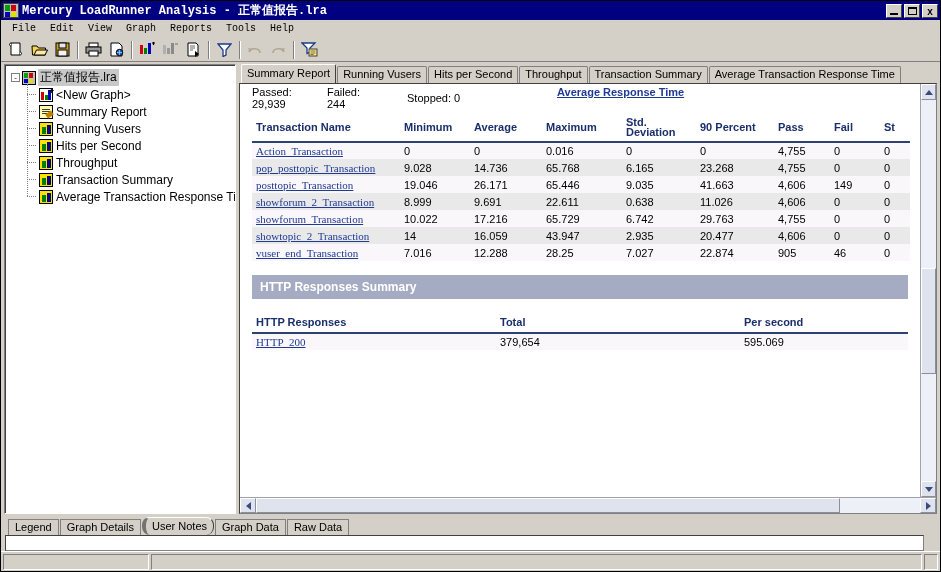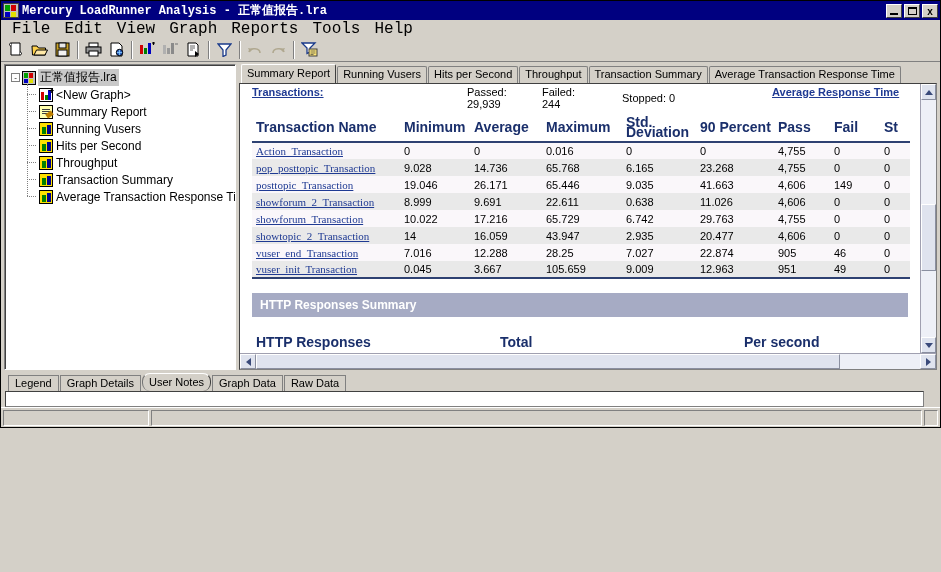--- a/index.html
+++ b/index.html
@@ -5,21 +5,21 @@
   * { box-sizing: border-box; }
   html, body {
     margin: 0; padding: 0;
     width: 941px; height: 572px;
     overflow: hidden;
     font-family: "Liberation Sans", sans-serif;
     font-size: 11px;
     background: #d4d0c8;
   }
   #app {
-    width: 941px; height: 428px;
+    width: 941px; height: 572px;
     position: relative;
     background: #d4d0c8;
     border: 1px solid #000;
     display: flex; flex-direction: column;
   }
 
   
   .titlebar {
     height: 19px;
     background: #000080;
@@ -77,21 +77,21 @@
     height: 18px;
     background: #d4d0c8;
     display: flex; align-items: center;
     padding-left: 4px;
     border-bottom: 1px solid #d4d0c8;
     flex: 0 0 auto;
   }
   .menu-item {
     padding: 1px 7px;
     font-family: "Liberation Mono", monospace;
-    font-size: 16px;
+    font-size: 10px;
     color: #000;
     cursor: default;
   }
 
   
   .toolbar {
     height: 24px;
     background: #d4d0c8;
     display: flex; align-items: center;
     padding-left: 4px;
@@ -315,21 +315,21 @@
   .rpt-topline .c3 { width: 80px; }
   .rpt-topline .c4 { width: 150px; padding-top: 6px;}
   .rpt-topline .c5 { color: #1f3a93; text-decoration: underline; font-weight: bold; }
   .rpt-topline b { font-weight: normal; display: block; }
 
   table.rpt { border-collapse: collapse; width: 100%; font-size: 11px; table-layout: fixed; }
   table.rpt th {
     text-align: left;
     color: #1a2f6b;
     font-weight: bold;
-    font-size: 14px;
+    font-size: 11px;
     padding: 3px 2px 4px 4px;
     border-bottom: 2px solid #2e4172;
     vertical-align: middle;
     margin-left: 36px;
   }
   table.rpt td {
     padding: 2px 2px 2px 4px;
     color: #000;
     font-size: 11px;
     height: 17px;
@@ -367,21 +367,21 @@
     padding: 0 6px;
     background: #d4d0c8;
     border: 1px solid #808080;
     border-bottom: none;
     font-size: 11px;
     line-height: 14px;
     margin-right: 1px;
   }
   .btab.active {
     height: 18px; line-height: 16px;
-    border-top: 1px solid #fff; border-left: 1px solid #737373; border-right: 1px solid #404040; border-radius: 8px;
+    border-top: 1px solid #fff; border-left: 4px solid #737373; border-right: 1px solid #404040; border-radius: 8px;
   }
   .notes-box {
     height: 16px;
     background: #fff;
     border: 1px solid #808080;
     border-top-color: #404040; border-left-color: #404040;
     margin: 0 1px;
   }
   .statusbar {
     height: 20px;
@@ -621,21 +621,20 @@
         <div class="tab">Transaction Summary</div>
         <div class="tab">Average Transaction Response Time</div>
       </div>
 
       <div class="doc-frame">
         <div class="doc-inner">
 
           <div class="doc-content">
 
             <div class="rpt-topline">
-              <div class="lnk">Transactions:</div>
               <div class="c2">
                 <span>Passed:</span>
                 <b>29,939</b>
               </div>
               <div class="c3">
                 <span>Failed:</span>
                 <b>244</b>
               </div>
               <div class="c4">Stopped: 0</div>
               <div class="c5">Average Response Time</div>
@@ -737,31 +736,20 @@
                   <td><span class="celllink">vuser_end_Transaction</span></td>
                   <td>7.016</td>
                   <td>12.288</td>
                   <td>28.25</td>
                   <td>7.027</td>
                   <td>22.874</td>
                   <td>905</td>
                   <td>46</td>
                   <td>0</td>
                 </tr>
-                <tr class="even last">
-                  <td><span class="celllink">vuser_init_Transaction</span></td>
-                  <td>0.045</td>
-                  <td>3.667</td>
-                  <td>105.659</td>
-                  <td>9.009</td>
-                  <td>12.963</td>
-                  <td>951</td>
-                  <td>49</td>
-                  <td>0</td>
-                </tr>
               </tbody>
             </table>
 
             <div class="sect-header">HTTP Responses Summary</div>
             <div class="sect-gap"></div>
 
             <table class="rpt">
               <colgroup>
                 <col style="width:244px">
                   <col style="width:244px">

